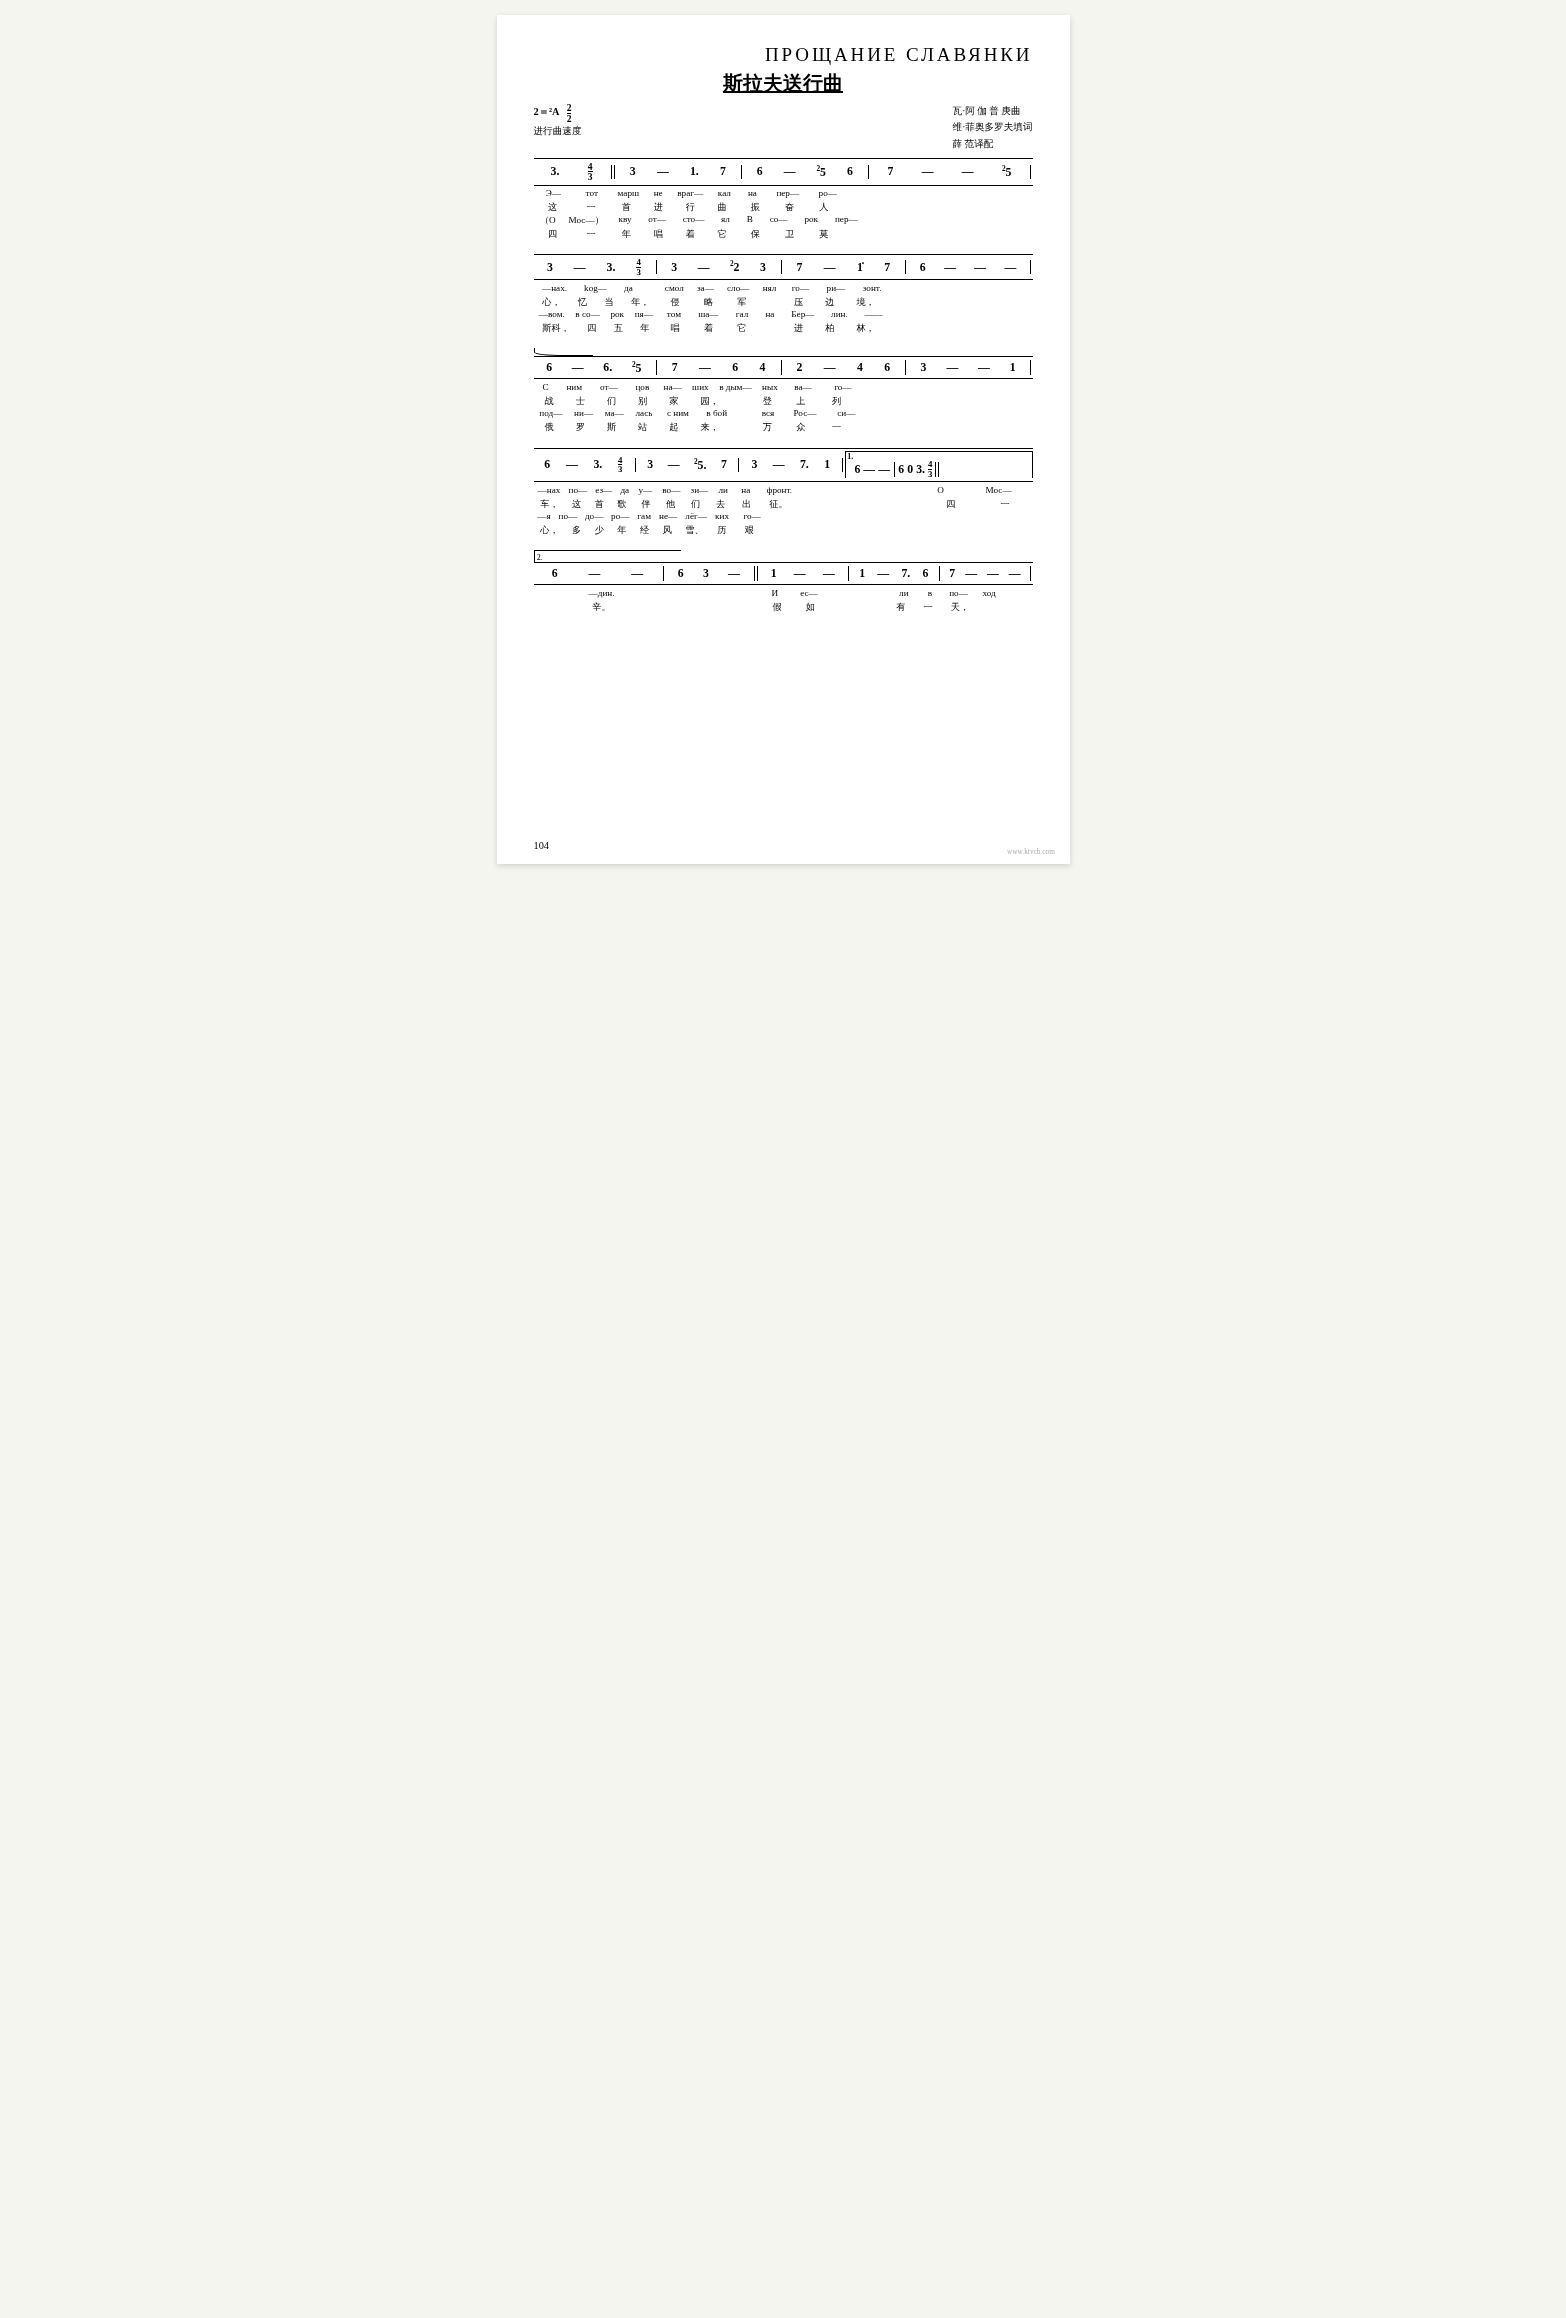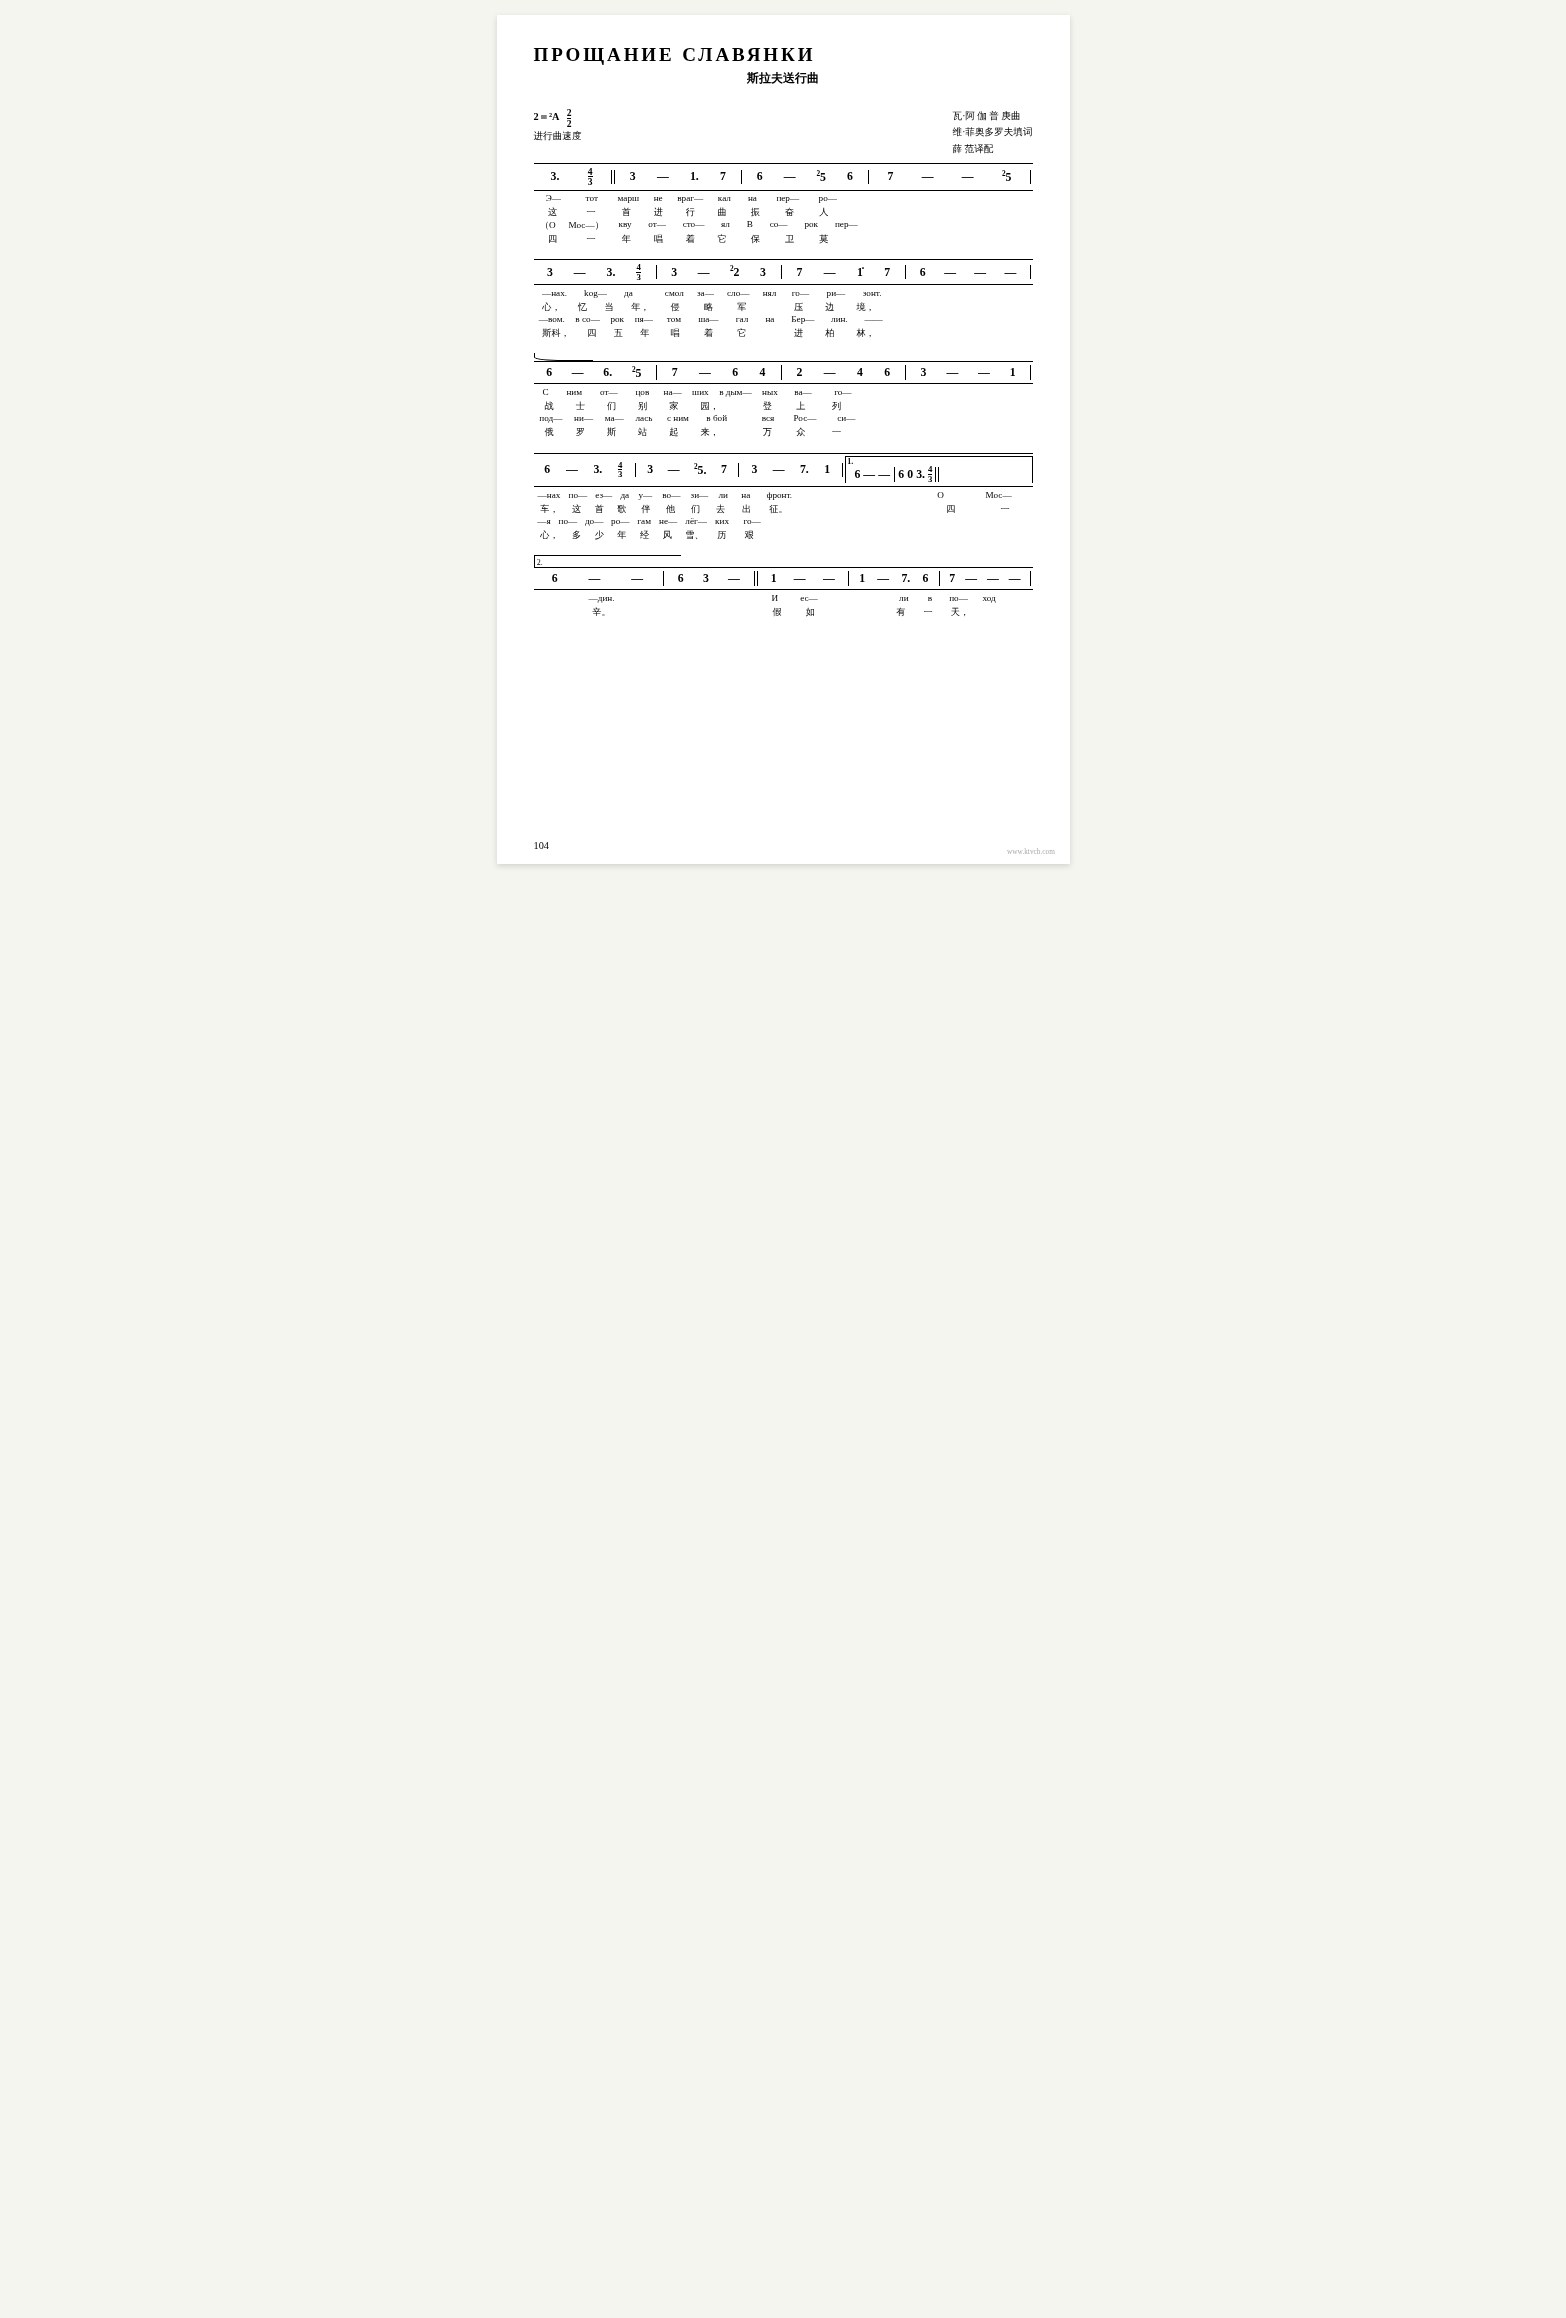--- a/index.html
+++ b/index.html
@@ -12,31 +12,32 @@
     }
     .page {
       background: #fff;
       width: 573px;
       min-height: 849px;
       padding: 29px 37px 22px 37px;
       position: relative;
       box-shadow: 0 1.5px 5.9px rgba(0,0,0,0.15);
     }
     .title-russian {
-      text-align: left;
+      text-align: right;
       font-size: 19px;
-      font-weight: bold;
+      font-weight: normal;
       letter-spacing: 2.9px;
       margin-bottom: 4.4px;
     }
     .title-chinese {
       text-align: center;
-      font-size: 12px;
+      font-size: 20px;
       font-weight: bold;
-      margin-bottom: 21px;
+      margin-bottom: 6px;
+      text-decoration: underline;
     }
     .meta-row {
       display: flex;
       justify-content: space-between;
       align-items: flex-start;
       margin-bottom: 5.9px;
     }
     .meta-right {
       font-size: 9.6px;
       text-align: left;

